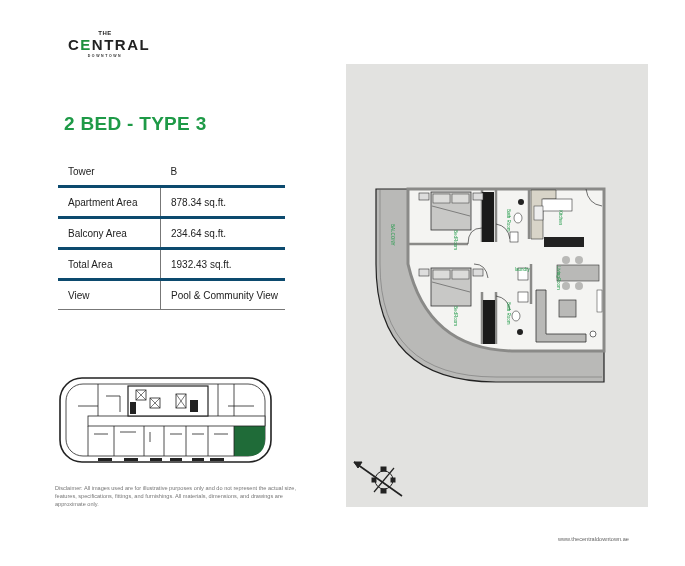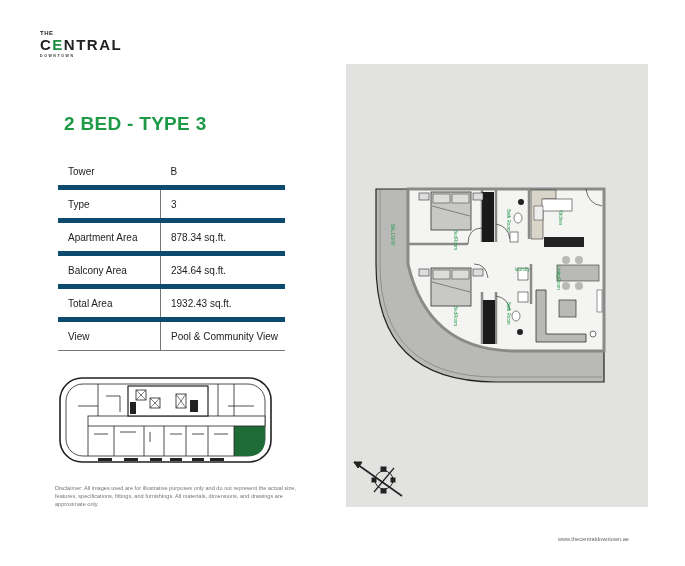--- a/index.html
+++ b/index.html
@@ -1,26 +1,26 @@
 <!DOCTYPE html>
 <html><head>
 <meta charset="utf-8">
 <style>
   html, body { margin:0; padding:0; }
   body { width:685px; height:566px; background:#ffffff; position:relative; overflow:hidden;
          font-family:"Liberation Sans", sans-serif; color:#222; }
-  .logo { position:absolute; left:40px; top:30px; width:74px; }
+  .logo { position:absolute; left:68px; top:30px; width:74px; text-align:center; }
   .logo .the { font-size:6px; font-weight:bold; letter-spacing:0.5px; color:#222; line-height:7px; }
   .logo .main { font-size:15px; font-weight:bold; letter-spacing:1.5px; color:#222; line-height:16px; }
   .logo .main .e { color:#1e8f3e; }
   .logo .sub { font-size:3.5px; letter-spacing:1.6px; color:#333; line-height:6px; font-weight:bold; }
   .title { position:absolute; left:64px; top:113px; font-size:19px; font-weight:bold; color:#1e9a47;
            letter-spacing:0.3px; }
   table.specs { position:absolute; left:58px; top:157px; width:227px; border-collapse:collapse; font-size:10px; color:#222; }
-  table.specs td { height:28px; padding:0 0 0 10px; border-bottom:5px solid #0c4a6e; }
+  table.specs td { height:28px; padding:0 0 0 10px; border-bottom:3px solid #0c4a6e; }
   table.specs td.k { width:92px; border-right:1px solid #777; }
   table.specs tr:first-child td { border-right:none; }
   table.specs tr:last-child td { border-bottom:1px solid #777; }
   .keyplan { position:absolute; left:58px; top:376px; width:215px; height:88px; }
   .disclaimer { position:absolute; left:55px; top:484px; width:250px; font-size:5.6px; line-height:8.2px; color:#777; }
   .panel { position:absolute; left:346px; top:64px; width:302px; height:443px; background:#e2e2e0; }
   .panel svg { position:absolute; left:0; top:0; }
   .url { position:absolute; left:558px; top:536px; font-size:5.6px; color:#666; }
 </style>
 </head>
@@ -32,24 +32,20 @@
   <div class="sub">DOWNTOWN</div>
 </div>
 
 <div class="title">2 BED - TYPE 3</div>
 
 <table class="specs">
   <tbody>
       <tr>
     <td class="k">Tower</td>
     <td>B</td>
-  </tr>
-  <tr>
-    <td class="k">Type</td>
-    <td>3</td>
   </tr>
   <tr>
     <td class="k">Apartment Area</td>
     <td>878.34 sq.ft.</td>
   </tr>
   <tr>
     <td class="k">Balcony Area</td>
     <td>234.64 sq.ft.</td>
   </tr>
   <tr>

